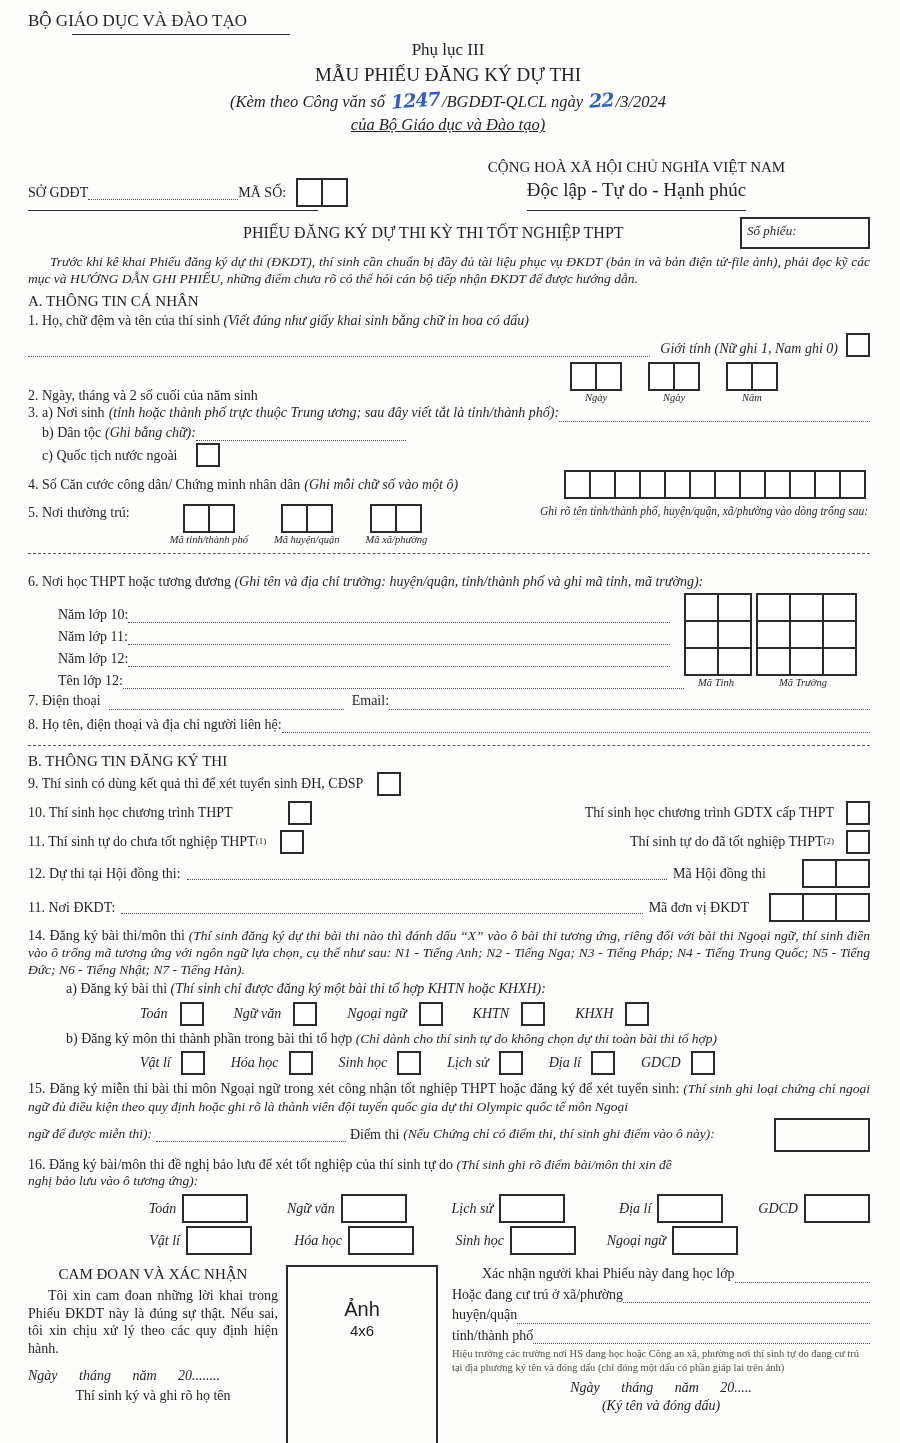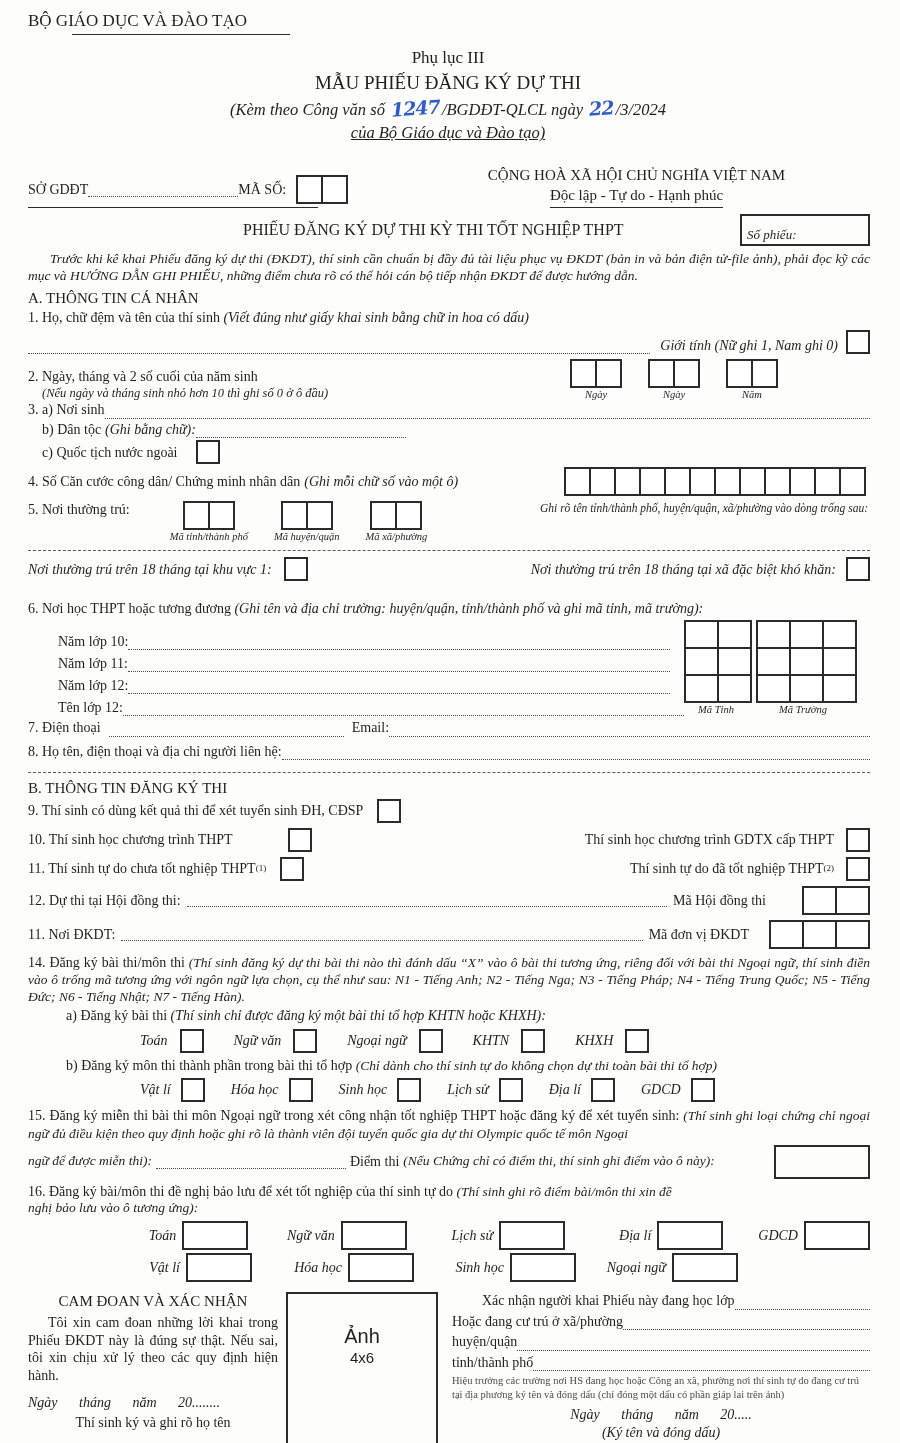--- a/index.html
+++ b/index.html
@@ -39,21 +39,21 @@
   .wsp{word-spacing:18px}
 </style>
 </head>
 <body>
 
 <div class="page">
 
   <div>
     <div class="bld" style="font-size:17px">BỘ GIÁO DỤC VÀ ĐÀO TẠO</div>
     <div style="border-top:1.5px solid #2b2b2b;width:218px;margin:3px 0 0 44px"></div>
-    <div class="ctr" style="width:840px;margin-top:12px">
+    <div class="ctr" style="width:840px;margin-top:4px">
       <div class="bld" style="font-size:17px">Phụ lục III</div>
       <div class="bld" style="font-size:19px;margin-top:2px">MẪU PHIẾU ĐĂNG KÝ DỰ THI</div>
       <div class="it" style="font-size:16.5px;margin-top:3px">
         <span>(Kèm theo Công văn số</span>
         <span class="hand">1247</span><span>/BGDĐT-QLCL ngày</span>
         <span class="hand">22</span><span>/3/2024</span>
       </div>
       <div class="it" style="font-size:16.5px;text-decoration:underline;margin-top:2px">của Bộ Giáo dục và Đào tạo)</div>
     </div>
   </div>
@@ -66,27 +66,27 @@
         <span class="bld">MÃ SỐ:</span>
         <span class="cells" style="margin-left:10px">
           <span class="cell"></span>
             <span class="cell"></span>
         </span>
       </div>
       <div style="border-top:1.5px solid #2b2b2b;width:290px;margin-top:3px"></div>
     </div>
     <div class="ctr" style="flex:1;margin-left:30px">
       <div class="bld" style="font-size:15px">CỘNG HOÀ XÃ HỘI CHỦ NGHĨA VIỆT NAM</div>
-      <div class="bld" style="font-size:15px;margin-top:2px;display:inline-block;border-bottom:1.5px solid #2b2b2b;padding-bottom:2px">Độc lập - Tự do - Hạnh phúc</div>
+      <div class="bld" style="font-size:19px;margin-top:2px;display:inline-block;border-bottom:1.5px solid #2b2b2b;padding-bottom:8px">Độc lập - Tự do - Hạnh phúc</div>
     </div>
   </div>
 
   <div class="lc" style="margin-top:6px">
     <div class="bld" style="font-size:16px;margin-left:215px">PHIẾU ĐĂNG KÝ DỰ THI KỲ THI TỐT NGHIỆP THPT</div>
-    <div style="margin-left:auto;width:130px;height:32px;border:2px solid #2b2b2b;padding:10px 5px;box-sizing:border-box">
+    <div style="margin-left:auto;width:130px;height:32px;border:2px solid #2b2b2b;padding:3px 5px;box-sizing:border-box">
       <span class="it" style="font-size:13px">Số phiếu:</span>
     </div>
   </div>
 
   <div class="it" style="font-size:13.5px;text-align:justify;text-indent:22px;margin-top:5px">Trước khi kê khai Phiếu đăng ký dự thi (ĐKDT), thí sinh cần chuẩn bị đầy đủ tài liệu phục vụ ĐKDT (bản in và bản điện tử-file ảnh), phải đọc kỹ các mục và HƯỚNG DẪN GHI PHIẾU, những điểm chưa rõ có thể hỏi cán bộ tiếp nhận ĐKDT để được hướng dẫn.</div>
 
   <div class="bld" style="font-size:15px;margin-top:4px">A. THÔNG TIN CÁ NHÂN</div>
 
   <div style="margin-top:1px">
     <span class="bld">1. Họ, chữ đệm và tên của thí sinh</span>
@@ -94,21 +94,20 @@
   </div>
   <div class="l" style="margin-top:4px">
     <span class="dots"></span>
     <span class="it" style="margin:0 8px 0 10px">Giới tính (Nữ ghi 1, Nam ghi 0)</span>
     <span class="chk"></span>
   </div>
 
   <div class="l" style="margin-top:5px">
     <div style="flex:1">
       <div class="bld">2. Ngày, tháng và 2 số cuối của năm sinh</div>
-      <div class="it sm" style="padding-left:14px">(Nếu ngày và tháng sinh nhỏ hơn 10 thì ghi số 0 ở ô đầu)</div>
     </div>
     <div style="display:flex;gap:26px;margin-right:92px;align-items:flex-start">
       <span class="grp">
         <span class="cells">
             <span class="cell"></span>
             <span class="cell"></span>
           </span>
         <span class="it xs">Ngày</span>
       </span>
       <span class="grp">
@@ -123,20 +122,21 @@
             <span class="cell"></span>
             <span class="cell"></span>
           </span>
         <span class="it xs">Năm</span>
       </span>
     </div>
   </div>
 
   <div class="l">
     <span class="bld">3. a) Nơi sinh</span>
+    <span class="it" style="white-space:nowrap;margin-left:4px">(tỉnh hoặc thành phố trực thuộc Trung ương; sau đây viết tắt là tỉnh/thành phố):</span>
     <span class="dots"></span>
   </div>
   <div class="l" style="padding-left:14px;margin-top:2px">
     <span class="bld">b) Dân tộc</span>
     <span class="it" style="margin-left:4px">(Ghi bằng chữ):</span>
     <span class="dots" style="max-width:210px"></span>
     <span style="flex:1 1 auto"></span>
   </div>
   <div class="lc" style="padding-left:14px;margin-top:2px">
     <span class="bld">c) Quốc tịch nước ngoài</span>
@@ -183,26 +183,20 @@
           <span class="cell"></span>
           <span class="cell"></span>
         </span>
       <span class="it xs">Mã xã/phường</span>
     </span>
     <span class="it" style="font-size:11.5px;margin-left:auto;width:330px;align-self:flex-start;text-align:left">Ghi rõ tên tỉnh/thành phố, huyện/quận, xã/phường vào dòng trống sau:</span>
   </div>
 
   <hr class="sep">
 
-  <div class="lc">
-    <span class="bld it">Nơi thường trú trên 18 tháng tại khu vực 1:</span>
-    <span class="chk" style="margin-left:12px"></span>
-    <span class="bld it" style="margin-left:auto">Nơi thường trú trên 18 tháng tại xã đặc biệt khó khăn:</span>
-    <span class="chk" style="margin-left:10px"></span>
-  </div>
 
   <div style="margin-top:19px">
     <span class="bld">6. Nơi học THPT hoặc tương đương</span>
     <span class="it">(Ghi tên và địa chỉ trường: huyện/quận, tỉnh/thành phố và ghi mã tỉnh, mã trường):</span>
   </div>
 
   <div class="l" style="margin-top:2px">
     <div style="flex:1;padding-left:30px">
       <div class="l" style="height:22px">
           <span class="bld">Năm lớp 10:</span>

